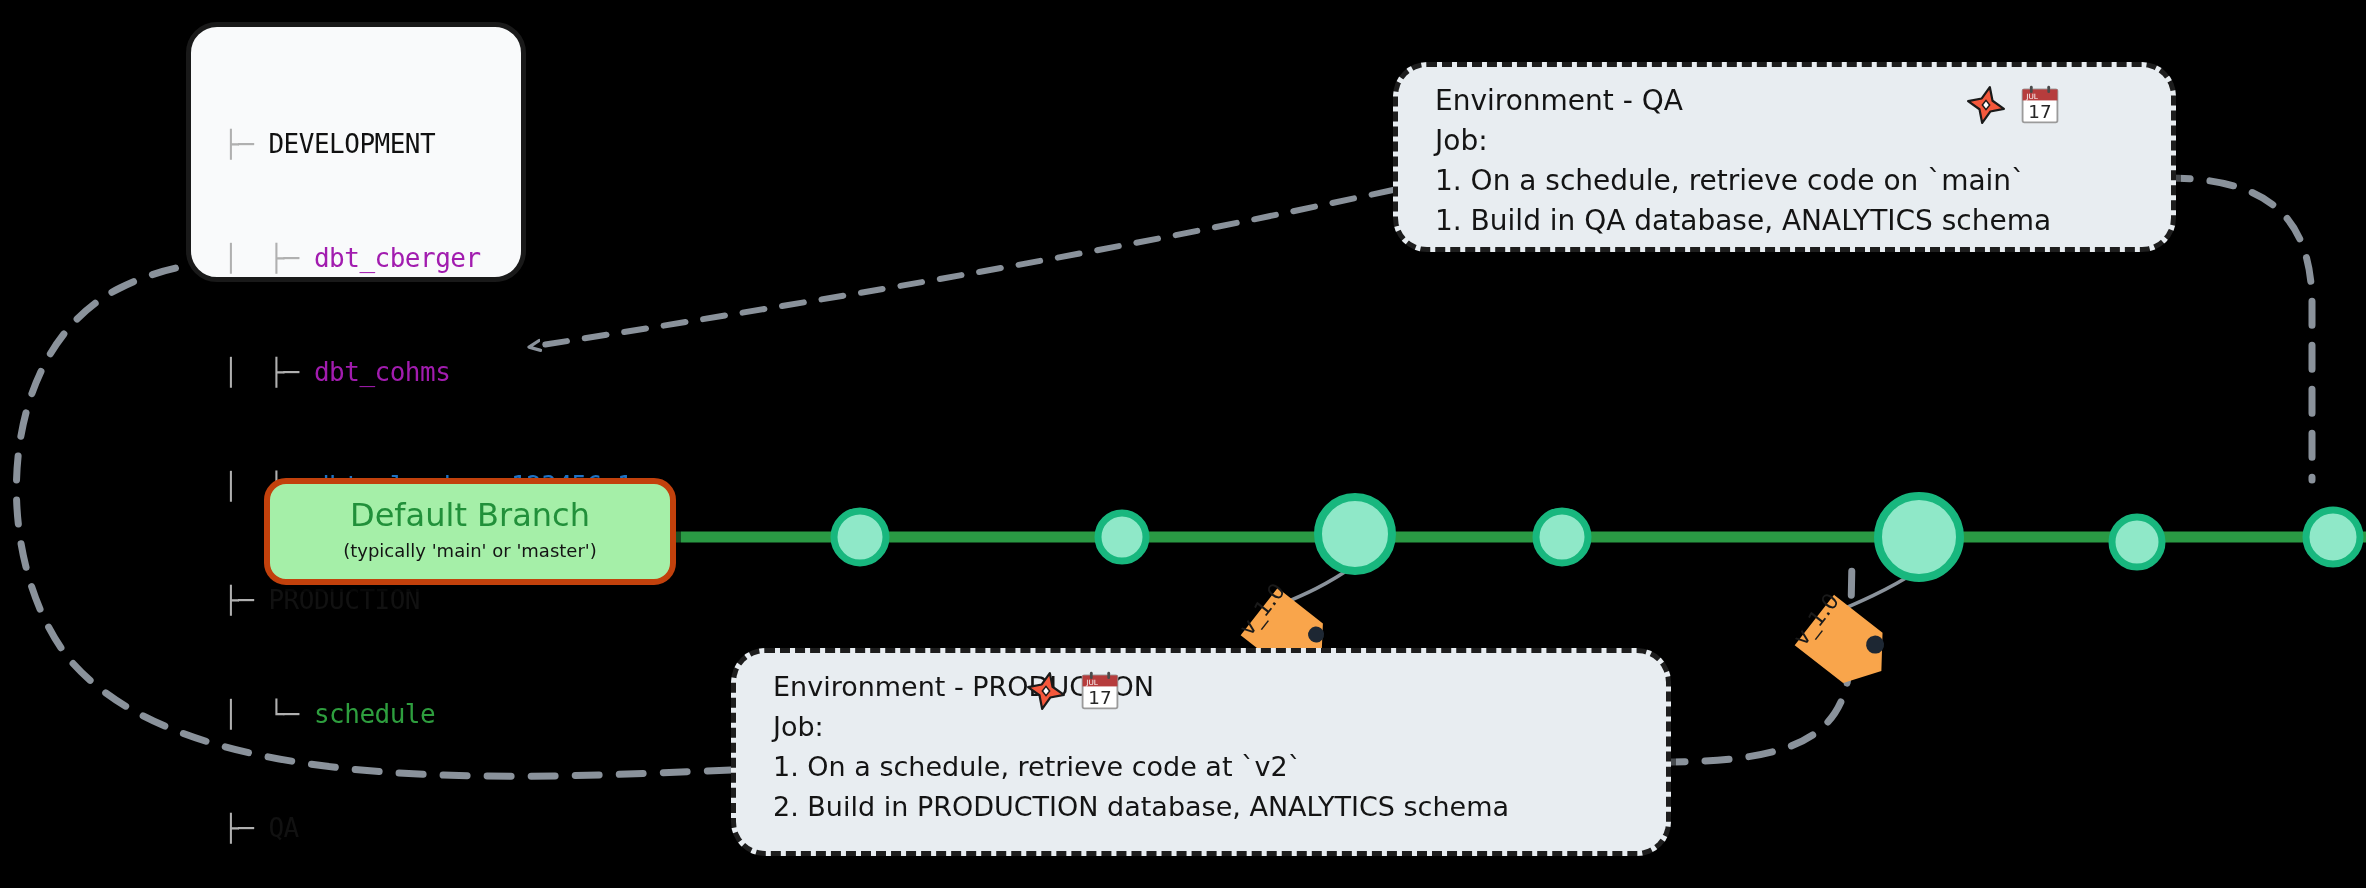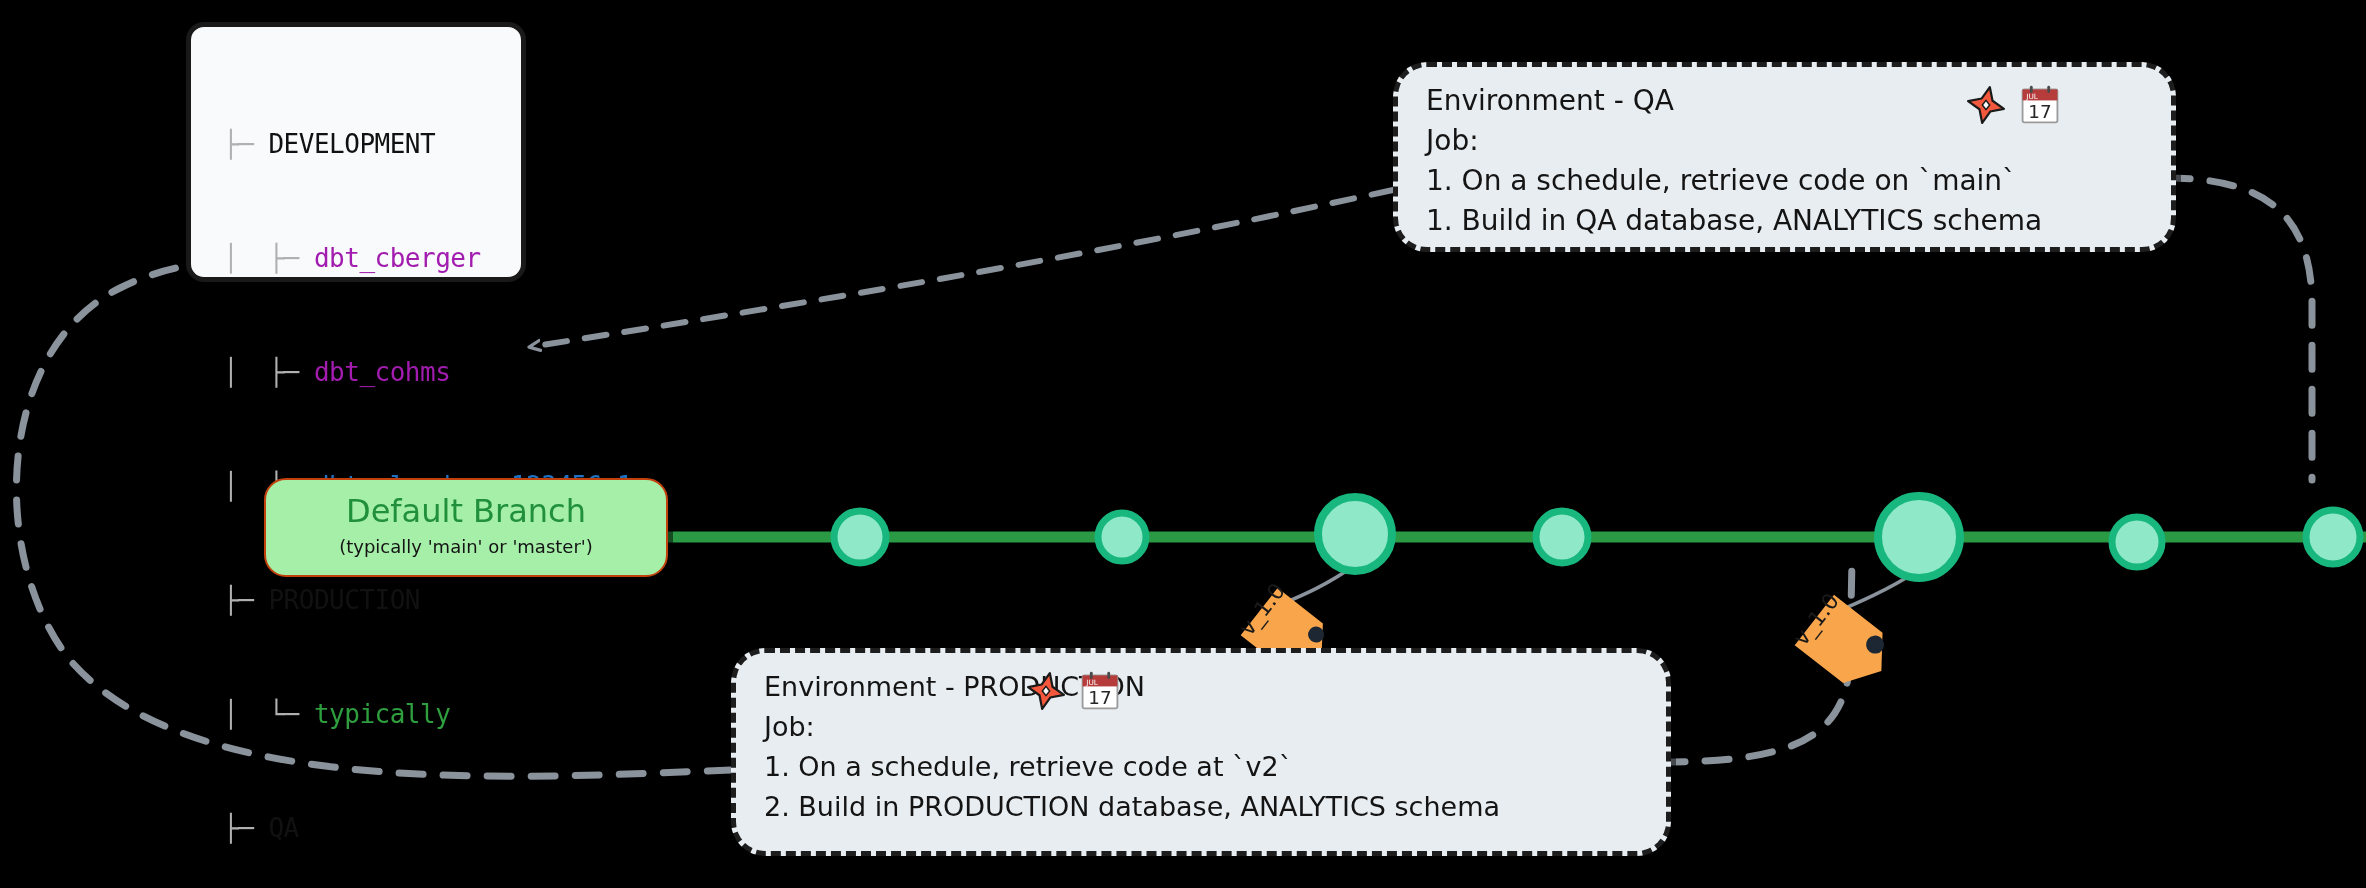--- a/index.html
+++ b/index.html
@@ -7,21 +7,21 @@
        font-family:"DejaVu Sans",sans-serif;}
   #stage{position:absolute;inset:0;width:2366px;height:888px;}
 
   svg.layer{position:absolute;left:0;top:0;width:2366px;height:888px;overflow:visible;}
   #wires{z-index:1;}
   #branch{z-index:2;}
 
   
   #tree-panel{
     position:absolute;left:186px;top:22px;width:330px;height:250px;
-    background:#F9FAFB;border:5px solid #191919;border-radius:18px;
+    background:#F9FAFB;border:5px solid #191919;border-radius:31px;
     box-shadow:6px 8px 0 rgba(0,0,0,.55);
     z-index:6;
   }
   #tree-list{
     position:absolute;left:32px;top:22px;
     font-family:"DejaVu Sans Mono","Liberation Mono",monospace;
     font-size:26px;line-height:38px;letter-spacing:-.5px;
     white-space:pre;color:#111;
   }
   .tl{display:block;height:38px;}
@@ -33,35 +33,35 @@
   
   .env-card{
     position:absolute;background:#E8EDF1;
     border:5px dashed #1d1d1d;border-radius:34px;
     box-shadow:5px 7px 0 rgba(0,0,0,.5);
     z-index:6;
   }
   #env-qa{left:1393px;top:62px;width:773px;height:180px;}
   #env-prod{left:731px;top:648px;width:930px;height:198px;}
   .env-body{
-    position:absolute;left:28px;top:14px;right:20px;
+    position:absolute;left:37px;top:14px;right:20px;
     font-family:"DejaVu Sans","Liberation Sans",sans-serif;
     font-size:28px;line-height:40px;color:#141414;
   }
   #env-prod .env-body{font-size:27px;line-height:40px;}
   .env-body .ln{display:block;white-space:nowrap;}
   .icons{position:absolute;top:16px;display:flex;gap:10px;align-items:center;z-index:2;}
   #env-qa .icons{left:566px;}
   #env-prod .icons{left:288px;}
   .ico{width:44px;height:44px;display:block;}
 
   
   #branch-pill{
     position:absolute;left:264px;top:478px;width:400px;height:95px;
-    background:#A5EFA8;border:2px solid #c2410c;border-radius:22px;
+    background:#A5EFA8;border:6px solid #c2410c;border-radius:22px;
     box-shadow:5px 7px 0 rgba(0,0,0,.5);
     display:flex;flex-direction:column;align-items:center;justify-content:center;
     z-index:6;
   }
   #branch-pill .t1{font-family:"DejaVu Sans","Liberation Sans",sans-serif;
     font-size:32px;color:#21903A;line-height:38px;}
   #branch-pill .t2{font-family:"DejaVu Sans","Liberation Sans",sans-serif;
     font-size:18px;color:#141414;line-height:34px;}
 
   
@@ -130,21 +130,21 @@
     <span class="tagtext" style="left:18px;top:46px;transform:rotate(-52deg);transform-origin:left center;">v_1.0</span>
   </div>
 
   <div id="tree-panel">
     <div id="tree-list">
       <span class="tl"><span class="g">├─ </span><span>DEVELOPMENT</span></span>
       <span class="tl"><span class="g">│  ├─ </span><span class="orange">dbt_cberger</span></span>
       <span class="tl"><span class="g">│  ├─ </span><span class="orange">dbt_cohms</span></span>
       <span class="tl"><span class="g">│  └─ </span><span class="blue">dbt_cloud_pr_123456_1</span></span>
       <span class="tl"><span class="g">├─ </span><span>PRODUCTION</span></span>
-      <span class="tl"><span class="g">│  └─ </span><span class="green">typically</span></span>
+      <span class="tl"><span class="g">│  └─ </span><span class="green">schedule</span></span>
       <span class="tl"><span class="g">├─ </span><span>QA</span></span>
       
     </div>
   </div>
 
   <div class="env-card" id="env-qa">
     <div class="icons">
       <svg class="ico" viewBox="0 0 48 48">
         <path d="M24,4 L30,18 L44,24 L30,30 L24,44 L18,30 L4,24 L18,18 Z" fill="#F4583C" stroke="#1a1a1a" stroke-width="2.4" stroke-linejoin="round" transform="rotate(12 24 24)"></path>
         <path d="M24,19 L28,24 L24,29 L20,24 Z" fill="#ffffff" stroke="#1a1a1a" stroke-width="1.6"></path>

